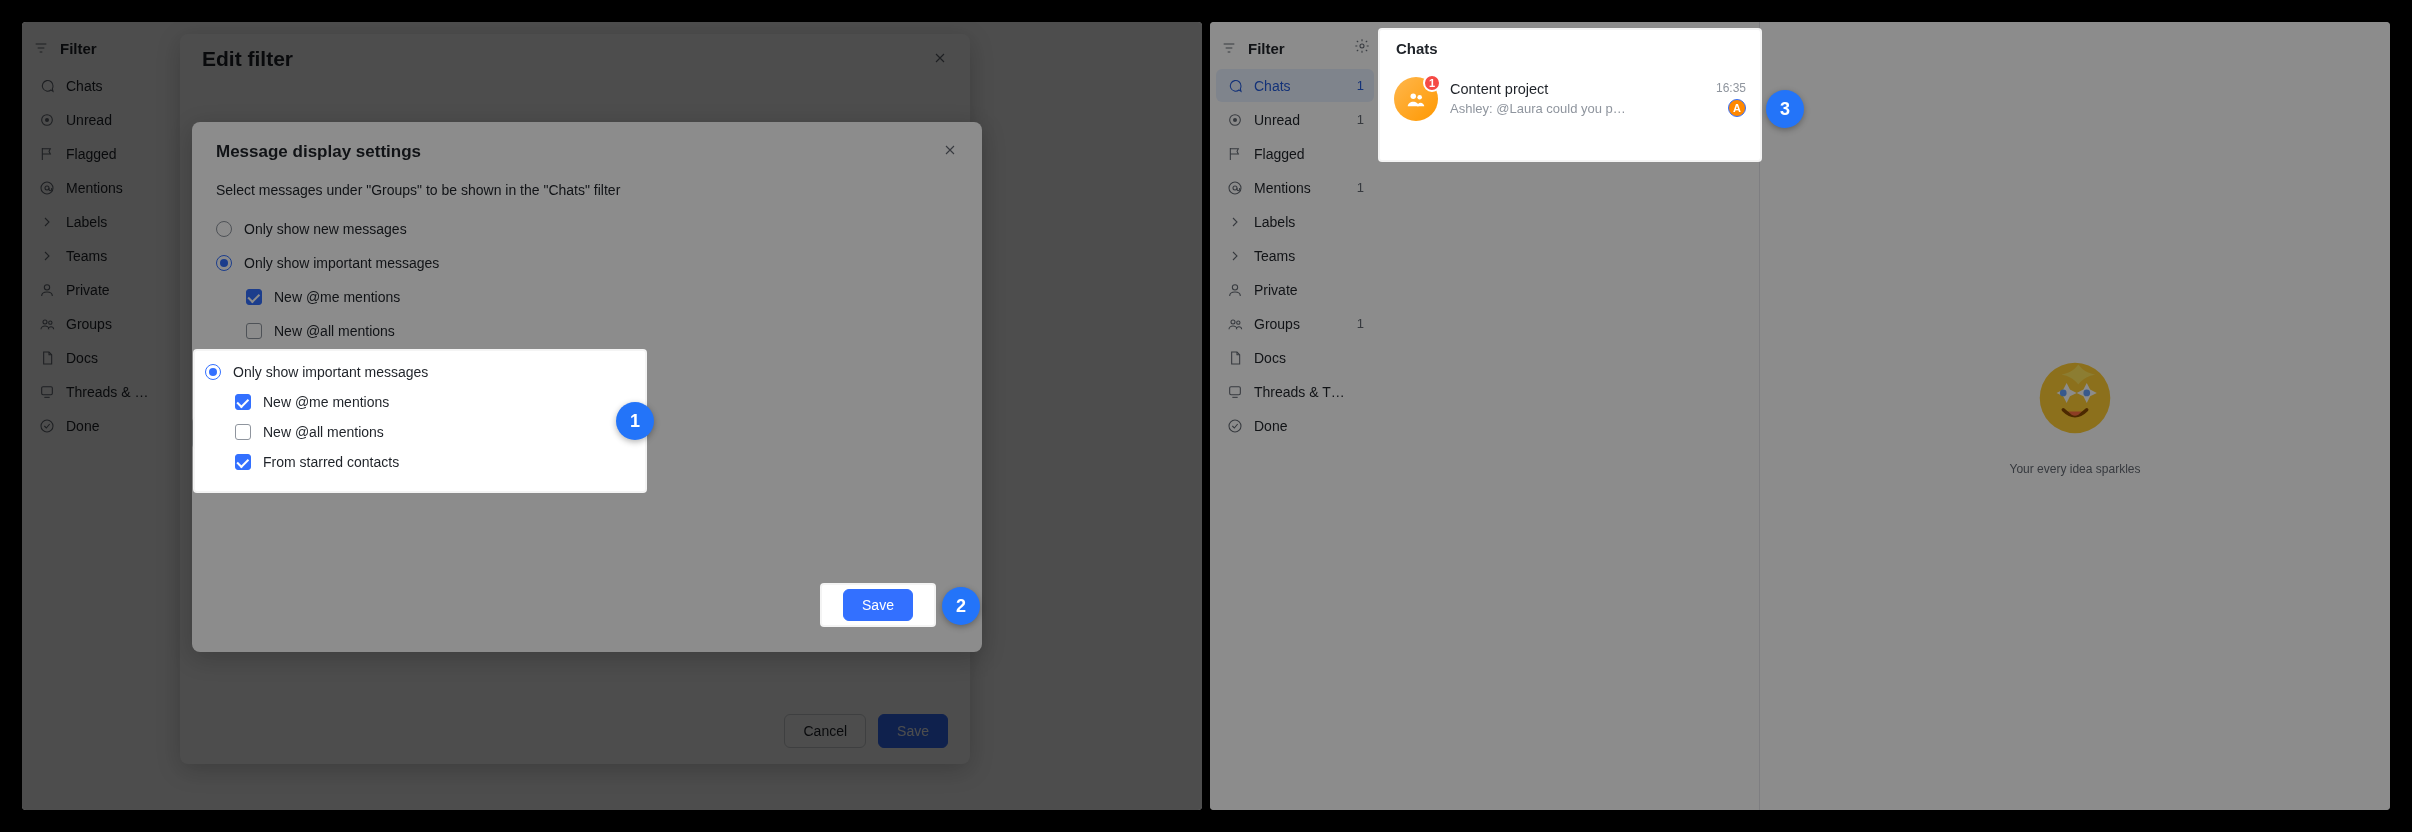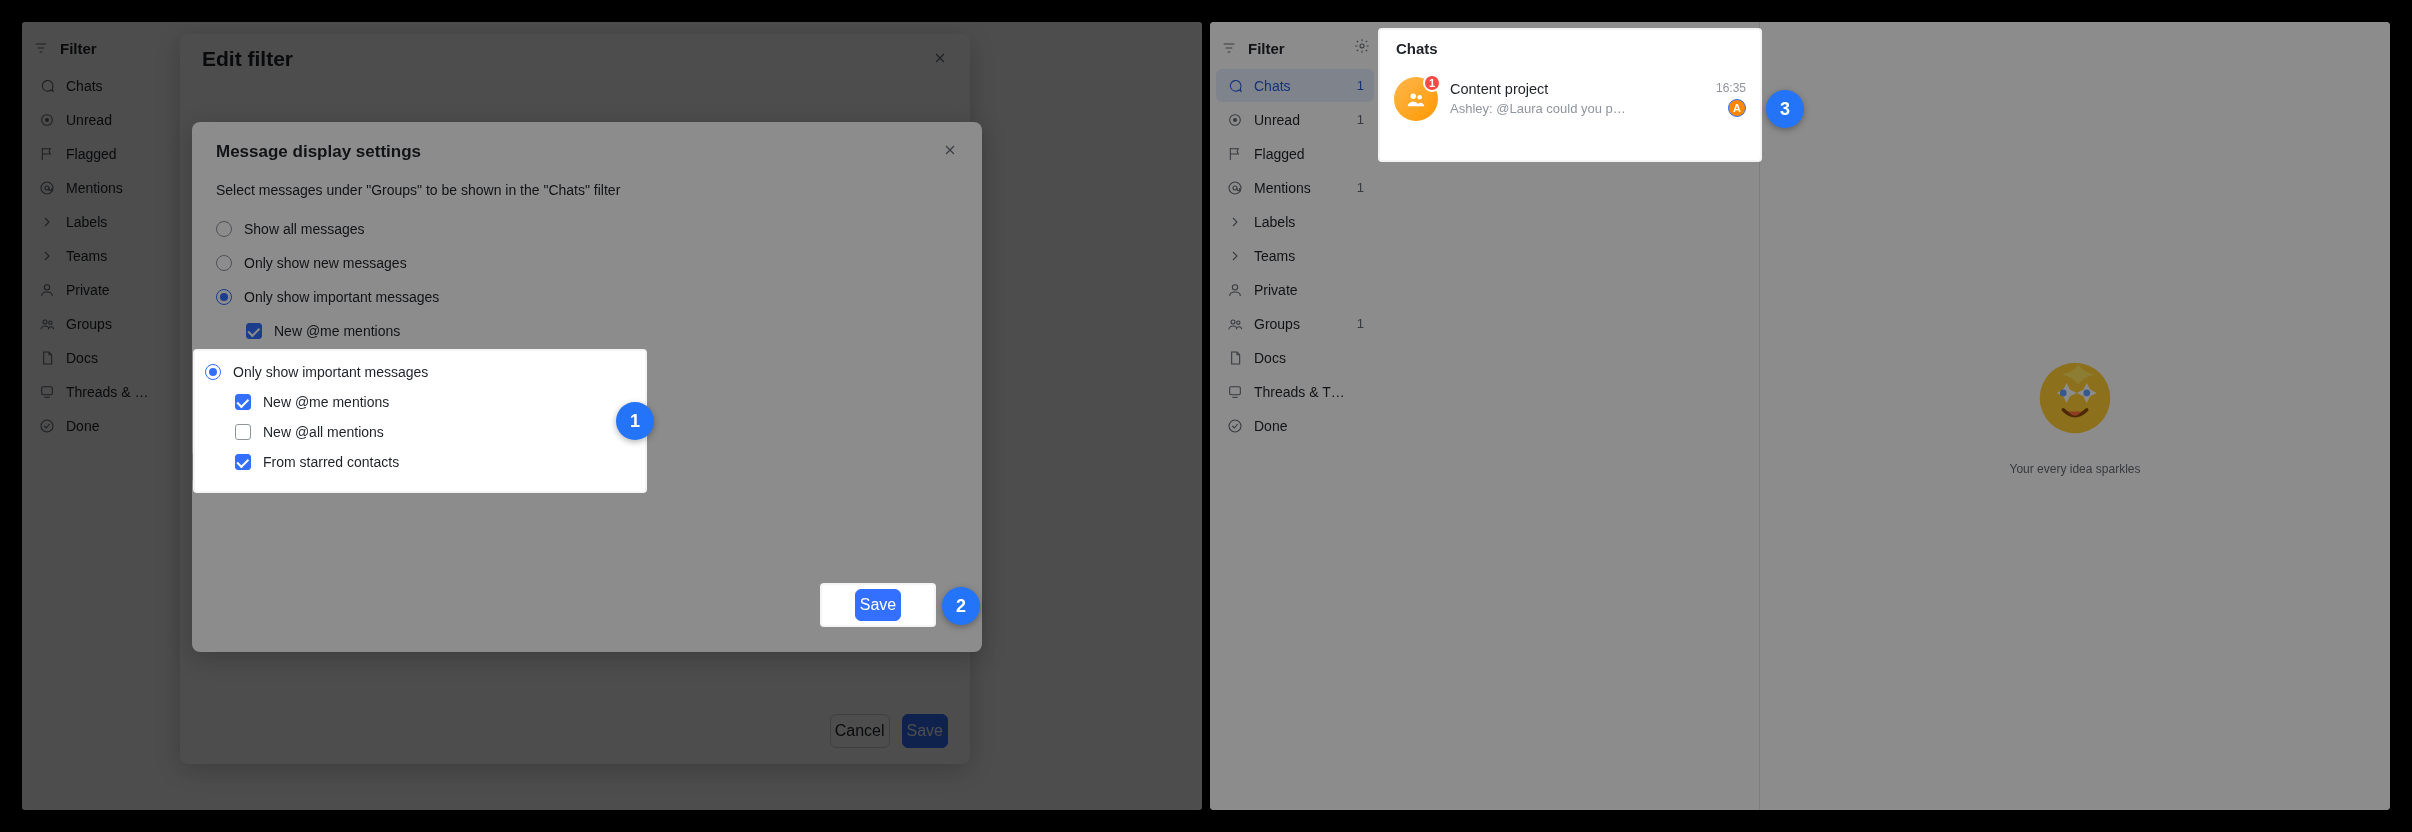--- a/index.html
+++ b/index.html
@@ -22,21 +22,21 @@
   .sb-count { margin-left: auto; font-size: 13px; color:#646a73; }
   .sb-item.active .sb-count { color:#245bdb; }
 
   
   .dim { position:absolute; inset:0; background: rgba(0,0,0,0.45); }
   .modal { position:absolute; background:#fff; border-radius:8px; box-shadow:0 6px 24px rgba(0,0,0,0.2); }
   .modal-edit { left: 158px; top: 12px; width: 790px; height: 730px; }
   .modal-edit .hdr { display:flex; align-items:center; height:50px; padding:0 22px; font-size:21px; font-weight:600; }
   .modal-edit .close { margin-left:auto; cursor:pointer; color:#646a73; }
   .modal-edit .ftr { position:absolute; bottom:16px; right:22px; display:flex; gap:12px; }
-  .btn { height:34px; padding:0 4px; border-radius:6px; font-size:16px; display:inline-flex; align-items:center; cursor:pointer; border:1px solid #d0d3d6; background:#fff; }
+  .btn { height:34px; padding:0 18px; border-radius:6px; font-size:14px; display:inline-flex; align-items:center; cursor:pointer; border:1px solid #d0d3d6; background:#fff; }
   .btn.primary { background:#3370ff; color:#fff; border-color:#3370ff; }
 
   .modal-msg { left: 170px; top: 100px; width: 790px; height: 530px; z-index:5; }
   .modal-msg .hdr { display:flex; align-items:center; height:60px; padding:0 24px; font-size:17px; font-weight:600; }
   .modal-msg .close { margin-left:auto; cursor:pointer; color:#646a73; }
   .modal-msg .desc { padding:0 24px 14px 24px; font-size:14px; color:#1f2329; }
   .opts { padding: 0 24px; }
   .opt-row { display:flex; align-items:center; height:34px; font-size:14px; }
   .opt-sub { padding-left: 30px; }
   .radio { width:16px; height:16px; border:1.5px solid #8f959e; border-radius:50%; margin-right:12px; display:inline-flex; align-items:center; justify-content:center; flex:0 0 auto; }
@@ -218,24 +218,20 @@
         <span class="close">
           <svg class="ic" viewBox="0 0 24 24">
               <path d="M6 6l12 12M18 6L6 18"></path>
             </svg>
         </span>
       </div>
       <div class="desc">Select messages under "Groups" to be shown in the "Chats" filter</div>
       <div class="opts">
         <div class="opt-row">
             <span class="radio"></span>
-            <span>Show all messages</span>
-          </div>
-        <div class="opt-row">
-            <span class="radio"></span>
             <span>Only show new messages</span>
           </div>
         <div class="opt-row">
             <span class="radio sel"></span>
             <span>Only show important messages</span>
           </div>
         <div class="opt-row opt-sub">
             <span class="chk on"></span>
             <span>New @me mentions</span>
           </div>

